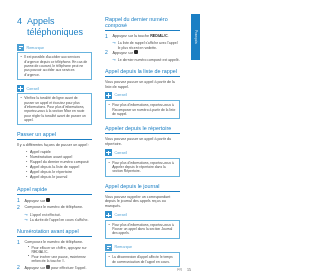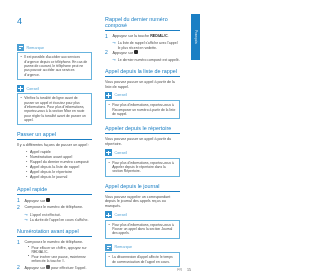--- a/index.html
+++ b/index.html
@@ -252,20 +252,21 @@
 <body>
 
 <div class="page">
 
   <div class="thumb-tab">
     <span class="tab-word">Français</span>
   </div>
 
   <div class="chapter">
     <div class="chapter-num">4</div>
+    <div class="chapter-title">Appels téléphoniques</div>
   </div>
 
   <div class="col col-left">
 
     <div class="callout">
       <div class="callout-head">
         <span class="callout-icon note"></span>
         <span class="callout-label">Remarque</span>
       </div>
       <div class="callout-body">

